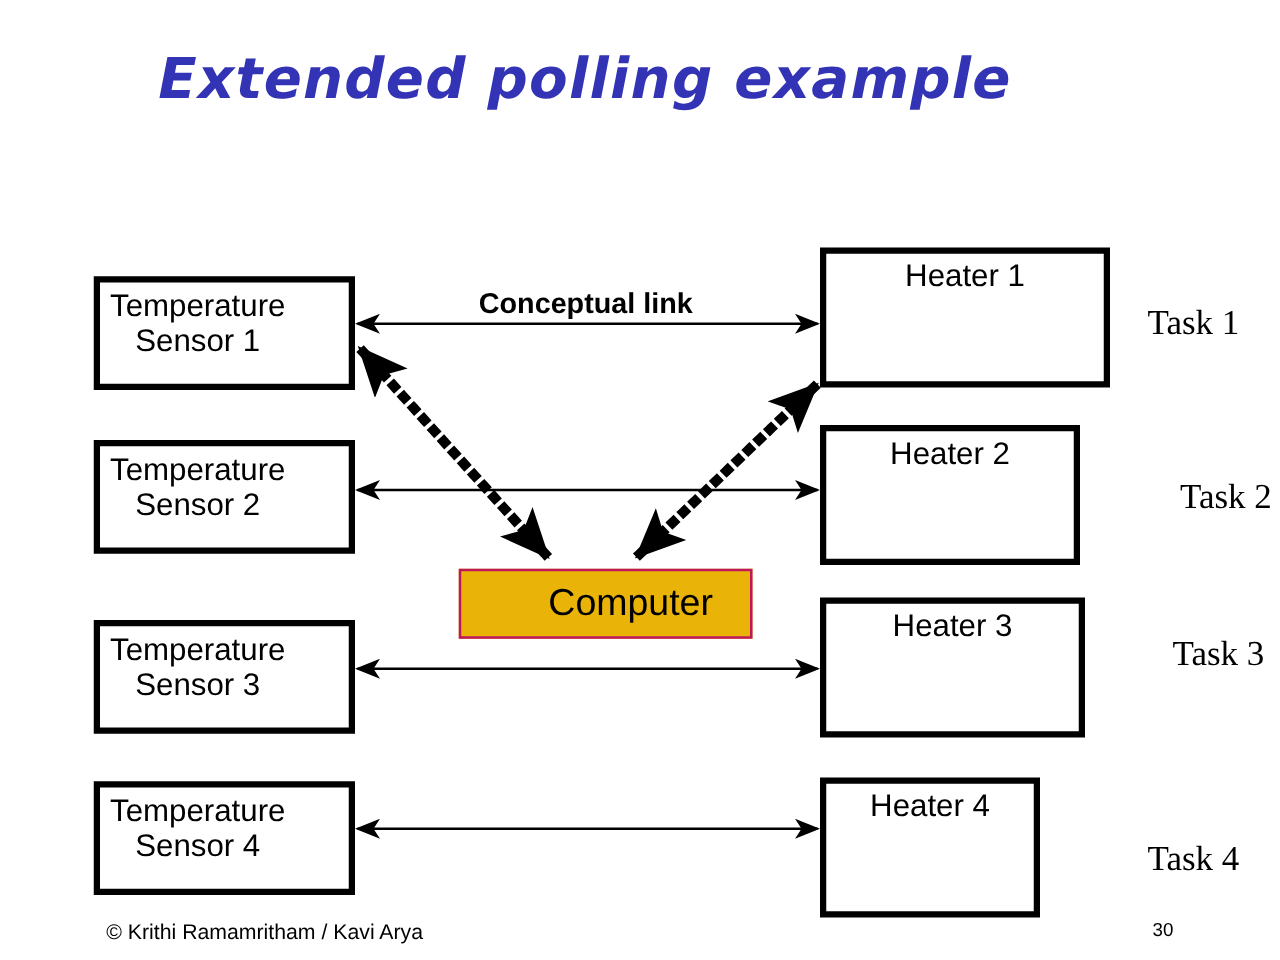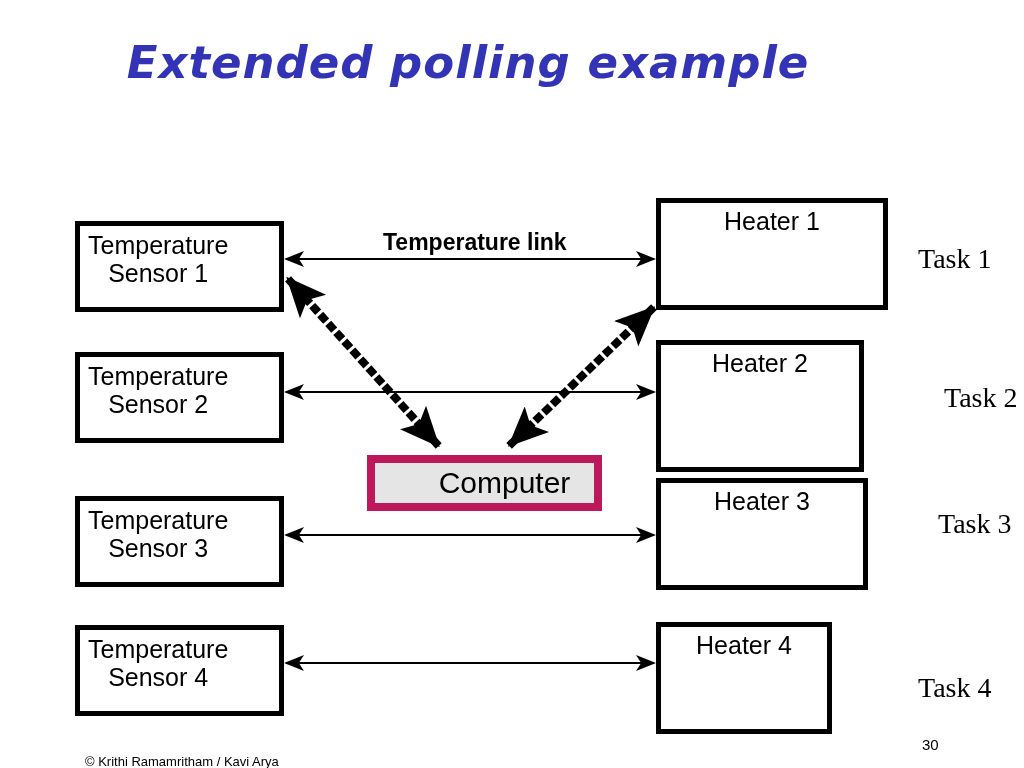--- a/index.html
+++ b/index.html
@@ -61,22 +61,22 @@
     left: 0;
     right: 0;
     top: 4px;
     text-align: center;
   }
 
   
   #computer-box {
     position: absolute;
     box-sizing: border-box;
-    background: #e5e5e5;
-    border: 8px solid #be185d;
+    background: #eab308;
+    border: 2px solid #be185d;
     display: flex;
     align-items: center;
     justify-content: center;
     padding-left: 40px;
   }
   #computer-box .box-label {
     font-family: "Liberation Sans", sans-serif;
     font-size: 30px;
     color: #000000;
   }
@@ -99,24 +99,23 @@
     color: #000000;
     white-space: nowrap;
   }
 
   
   #footer-credit {
     position: absolute;
     left: 85px;
     top: 736px;
     font-family: "Liberation Sans", sans-serif;
-    font-size: 13px;
-    color: #000000;
-    white-space: nowrap;
-    margin-top: 18px;
+    font-size: 17px;
+    color: #000000;
+    white-space: nowrap;
   }
   #page-number {
     position: absolute;
     left: 922px;
     top: 736px;
     font-family: "Liberation Sans", sans-serif;
     font-size: 15px;
     color: #000000;
   }
 
@@ -154,21 +153,21 @@
   <line x1="286" y1="259" x2="654" y2="259" stroke="#000000" stroke-width="2" marker-start="url(#ah-thin-start)" marker-end="url(#ah-thin)"></line>
   <line x1="286" y1="392" x2="654" y2="392" stroke="#000000" stroke-width="2" marker-start="url(#ah-thin-start)" marker-end="url(#ah-thin)"></line>
   <line x1="286" y1="535" x2="654" y2="535" stroke="#000000" stroke-width="2" marker-start="url(#ah-thin-start)" marker-end="url(#ah-thin)"></line>
   <line x1="286" y1="663" x2="654" y2="663" stroke="#000000" stroke-width="2" marker-start="url(#ah-thin-start)" marker-end="url(#ah-thin)"></line>
 
   <line x1="436" y1="443" x2="290" y2="281" stroke="#000000" stroke-width="8" stroke-linecap="square" stroke-dasharray="1 11" marker-start="url(#ah-fat-start)" marker-end="url(#ah-fat)"></line>
 
   <line x1="512" y1="443" x2="651" y2="310" stroke="#000000" stroke-width="8" stroke-linecap="square" stroke-dasharray="1 11" marker-start="url(#ah-fat-start)" marker-end="url(#ah-fat)"></line>
 </svg>
 
-<div id="conceptual-link-label" style="left:383px; top:229px;">Temperature link</div>
+<div id="conceptual-link-label" style="left:383px; top:229px;">Conceptual link</div>
 
 <div class="node-box sensor-box" style="left:75px; top:221px; width:209px; height:91px;">
   <div class="box-label">Temperature
 Sensor 1</div>
 </div>
 <div class="node-box sensor-box" style="left:75px; top:352px; width:209px; height:91px;">
   <div class="box-label">Temperature
 Sensor 2</div>
 </div>
 <div class="node-box sensor-box" style="left:75px; top:496px; width:209px; height:91px;">
@@ -176,21 +175,21 @@
 Sensor 3</div>
 </div>
 <div class="node-box sensor-box" style="left:75px; top:625px; width:209px; height:91px;">
   <div class="box-label">Temperature
 Sensor 4</div>
 </div>
 
 <div class="node-box heater-box" style="left:656px; top:198px; width:232px; height:112px;">
   <div class="box-label">Heater 1</div>
 </div>
-<div class="node-box heater-box" style="left:656px; top:340px; width:208px; height:132px;">
+<div class="node-box heater-box" style="left:656px; top:340px; width:208px; height:112px;">
   <div class="box-label">Heater 2</div>
 </div>
 <div class="node-box heater-box" style="left:656px; top:478px; width:212px; height:112px;">
   <div class="box-label">Heater 3</div>
 </div>
 <div class="node-box heater-box" style="left:656px; top:622px; width:176px; height:112px;">
   <div class="box-label">Heater 4</div>
 </div>
 
 <div id="computer-box" style="left:367px; top:455px; width:235px; height:56px;">

